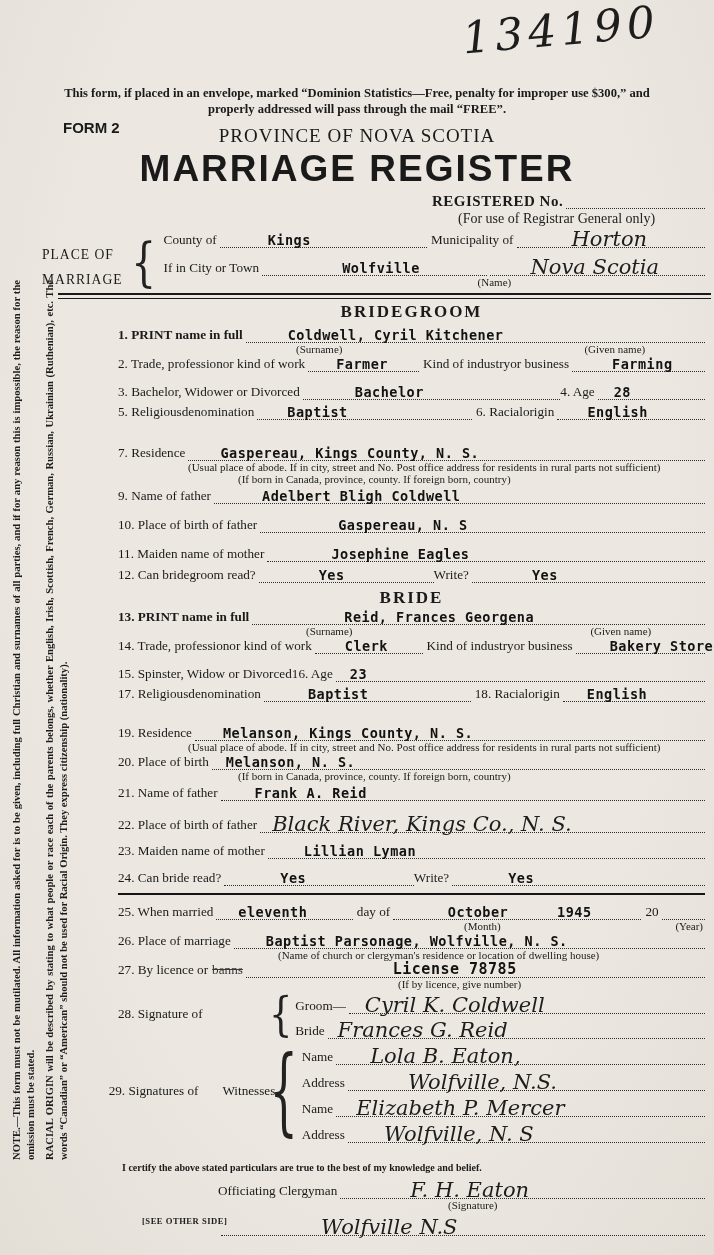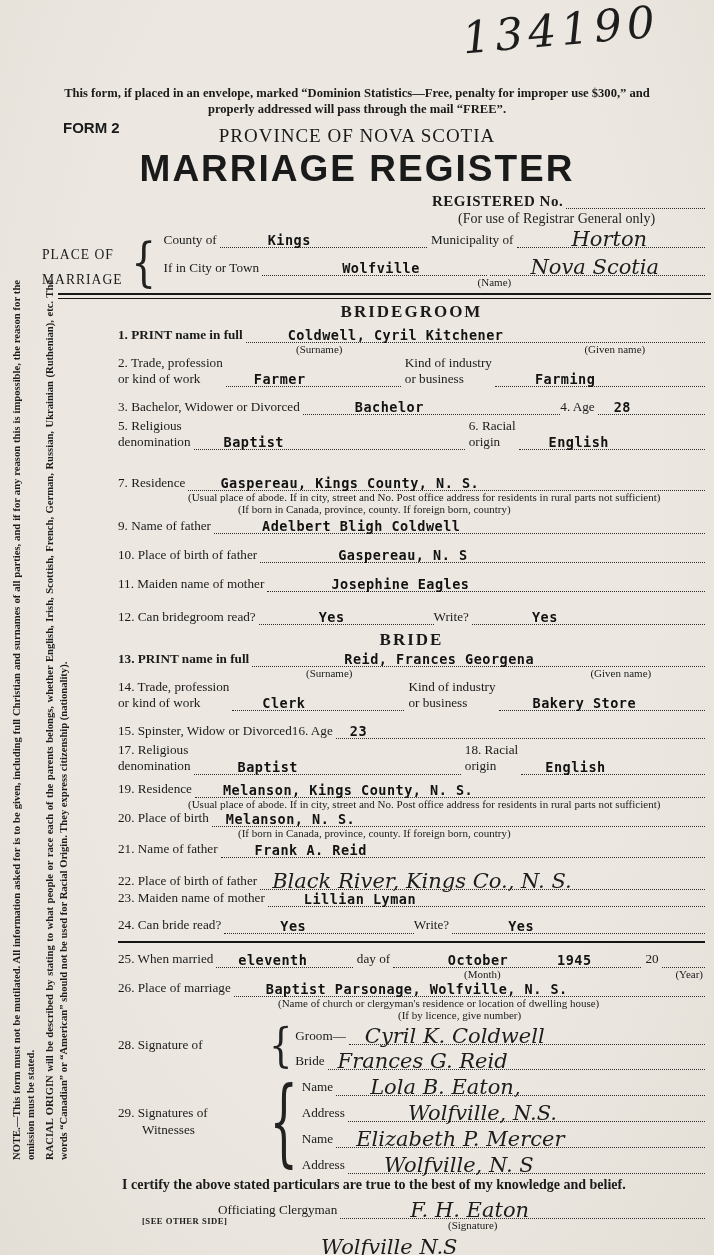--- a/index.html
+++ b/index.html
@@ -15,21 +15,21 @@
   .tw{font-family:"DejaVu Sans Mono","Liberation Mono",monospace;font-weight:bold;
       font-size:13.5px;letter-spacing:.5px;white-space:nowrap;color:#121212;}
   .hw{font-family:"DejaVu Serif","Liberation Serif",serif;font-style:italic;
       font-size:19px;white-space:nowrap;color:#1d1d1d;}
   .hwbig{font-size:21px;}
   
   .row{display:flex;align-items:flex-end;}
   .dot{flex:1;border-bottom:1.5px dotted #2c2c2c;position:relative;height:16px;margin-left:3px;min-width:10px;}
   .val{position:absolute;bottom:-1px;left:28px;}
   .valhw{position:absolute;bottom:-4px;left:14px;}
-  .lbl2{display:flex;flex-direction:column;justify-content:center;}
+  .lbl2{display:flex;flex-direction:row;justify-content:center;}
   .mid{margin-left:4px;}
   
   .serial{position:absolute;top:4px;left:462px;font-size:44px;letter-spacing:5px;
           transform:rotate(-5deg);}
   .notice{padding-top:86px;text-align:center;font-weight:bold;font-size:12.6px;line-height:1.25;}
   .form2{position:absolute;left:63px;top:119px;font-weight:bold;
          font-family:"Liberation Sans",sans-serif;font-size:15px;}
   .province{text-align:center;font-size:19px;letter-spacing:1px;margin-top:8px;}
   .title{text-align:center;font-family:"Liberation Sans",sans-serif;font-weight:bold;
          font-size:37px;letter-spacing:2px;margin:1px 0 2px 0;}
@@ -43,21 +43,21 @@
   .pom .brace{font-size:52px;margin:0 4px;transform:scaleX(.75);}
   .pom-fields{flex:1;}
   .double-rule{margin:5px 3px 0 58px;border-top:2.5px solid #191919;border-bottom:1.3px solid #191919;height:3px;}
   .section-h{text-align:center;font-weight:bold;font-size:17px;letter-spacing:2px;font-family:"Liberation Serif",serif;}
   
   .form{margin:3px 9px 0 118px;}
   .caps{display:flex;font-size:11px;height:12px;}
   .rule-heavy{border-top:2.5px solid #151515;margin-top:7px;}
   .sigblock{display:flex;align-items:center;}
   .sigrows{flex:1;}
-  .certify{font-size:14px;font-weight:bold;margin-top:3px;margin-left:4px;}
+  .certify{font-size:10px;font-weight:bold;margin-top:19px;margin-left:4px;}
   .clergy{margin-left:100px;}
   .see-other{position:absolute;left:142px;top:1216px;font-size:8.6px;font-weight:bold;letter-spacing:.5px;}
   .strike{text-decoration:line-through;color:#3a3a3a;filter:blur(.4px);}
   
   .margin-notes{position:absolute;left:10px;top:1160px;width:880px;
                 transform:rotate(-90deg);transform-origin:0 0;}
   .margin-notes p{margin:0 0 4px 0;font-size:10.6px;line-height:1.35;font-weight:bold;
                   font-family:"Liberation Serif",serif;color:#1c1c1c;text-align:justify;}
 </style>
 </head>
@@ -209,21 +209,21 @@
       </span>
     </div>
 
     <div class="row" style="margin-top:12px">
       <span class="lbl">11. Maiden name of mother</span>
       <span class="dot">
         <span class="val tw" style="left:64px">Josephine Eagles</span>
       </span>
     </div>
 
-    <div class="row" style="margin-top:16px">
+    <div class="row" style="margin-top:4px">
       <span class="lbl">12. Can bridegroom read?</span>
       <span class="dot" style="flex:1.2">
         <span class="val tw" style="left:60px">Yes</span>
       </span>
       <span class="lbl">Write?</span>
       <span class="dot" style="flex:1.6">
         <span class="val tw" style="left:60px">Yes</span>
       </span>
     </div>
 
@@ -275,21 +275,21 @@
       </span>
       <span class="lbl2 lbl mid">
         <span>18. Racial</span>
         <span>origin</span>
       </span>
       <span class="dot" style="flex:1.1">
         <span class="val tw" style="left:24px">English</span>
       </span>
     </div>
 
-    <div class="row" style="margin-top:6px">
+    <div class="row" style="margin-top:22px">
       <span class="lbl">19. Residence</span>
       <span class="dot">
         <span class="val tw" style="left:28px">Melanson, Kings County, N. S.</span>
       </span>
     </div>
     <div class="caps">
       <span style="margin-left:70px">(Usual place of abode.  If in city, street and No.  Post office address for residents in rural parts not sufficient)</span>
     </div>
 
     <div class="row">
@@ -309,21 +309,21 @@
       </span>
     </div>
 
     <div class="row" style="margin-top:8px;height:24px">
       <span class="lbl">22. Place of birth of father</span>
       <span class="dot" style="height:22px">
         <span class="valhw hw hwbig" style="left:12px">Black River, Kings Co., N. S.</span>
       </span>
     </div>
 
-    <div class="row" style="">
+    <div class="row" style="margin-top:9px">
       <span class="lbl">23. Maiden name of mother</span>
       <span class="dot">
         <span class="val tw" style="left:36px">Lillian Lyman</span>
       </span>
     </div>
 
     <div class="row" style="margin-top:10px">
       <span class="lbl">24. Can bride read?</span>
       <span class="dot" style="flex:1.2">
         <span class="val tw" style="left:56px">Yes</span>
@@ -357,20 +357,27 @@
     <div class="row">
       <span class="lbl">26. Place of marriage</span>
       <span class="dot">
         <span class="val tw" style="left:32px">Baptist Parsonage, Wolfville, N. S.</span>
       </span>
     </div>
     <div class="caps">
       <span style="margin-left:160px">(Name of church or clergyman's residence or location of dwelling house)</span>
     </div>
 
+    <div class="row">
+      <span class="lbl">27. By licence or</span>
+      <span class="lbl strike" style="margin-left:4px">banns</span>
+      <span class="dot">
+        <span class="val tw" style="left:32%;font-size:15px">License 78785</span>
+      </span>
+    </div>
     <div class="caps">
       <span style="margin-left:280px">(If by licence, give number)</span>
     </div>
 
     <div class="sigblock">
       <span class="lbl" style="width:148px">28. Signature of</span>
       <span class="brace" style="font-size:46px;transform:scaleX(.8)">{</span>
       <div class="sigrows">
         <div class="row" style="height:24px">
           <span class="lbl">Groom—</span>

